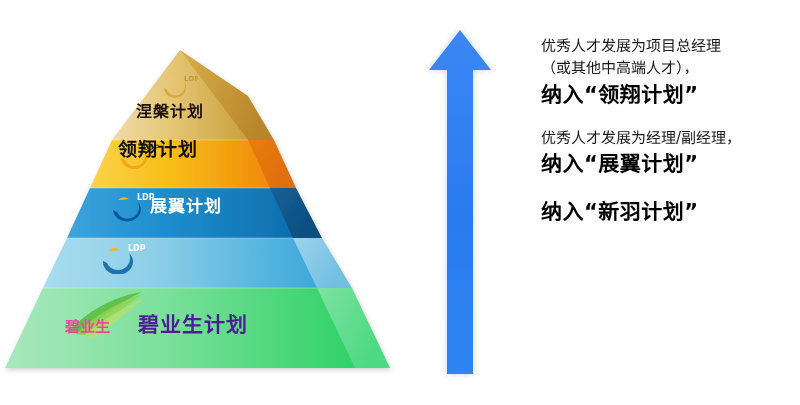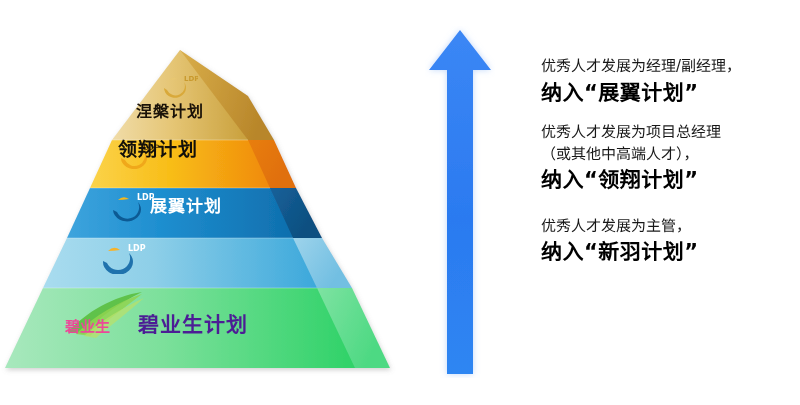--- a/index.html
+++ b/index.html
@@ -294,31 +294,30 @@
       </linearGradient>
       <filter id="arrowglow" x="-40%" y="-10%" width="180%" height="130%">
         <feDropShadow dx="0" dy="0" stdDeviation="3" flood-color="#8fb8f7" flood-opacity="0.55"></feDropShadow>
       </filter>
     </defs>
     <polygon points="35,4 66,44 48,44 48,348 22,348 22,44 4,44" fill="url(#g-arrow)" filter="url(#arrowglow)"></polygon>
   </svg>
 
   <div id="text-panel">
 
-    <div class="callout-block" id="block-2">
-      <p class="callout-desc">优秀人才发展为经理/副经理，</p>
-      <p class="callout-strong">纳入“展翼计划”</p>
-    </div>
-
     <div class="callout-block" id="block-1">
       <p class="callout-desc">优秀人才发展为项目总经理
 （或其他中高端人才），</p>
       <p class="callout-strong">纳入“领翔计划”</p>
     </div>
 
+    <div class="callout-block" id="block-2">
+      <p class="callout-desc">优秀人才发展为经理/副经理，</p>
+      <p class="callout-strong">纳入“展翼计划”</p>
+    </div>
+
     <div class="callout-block" id="block-3">
-      <p class="callout-desc">优秀人才发展为主管，</p>
       <p class="callout-strong">纳入“新羽计划”</p>
     </div>
 
   </div>
 
 </div>
 
 </body></html>

